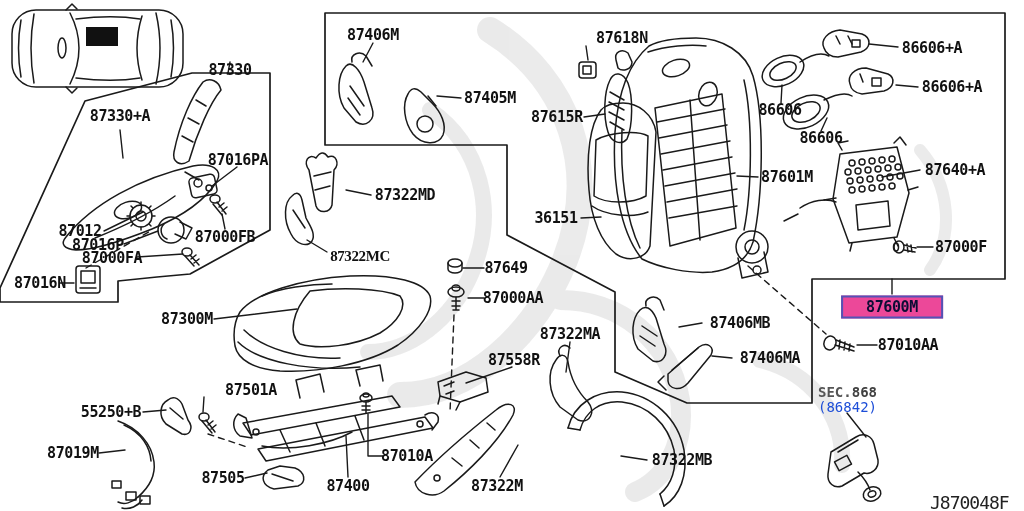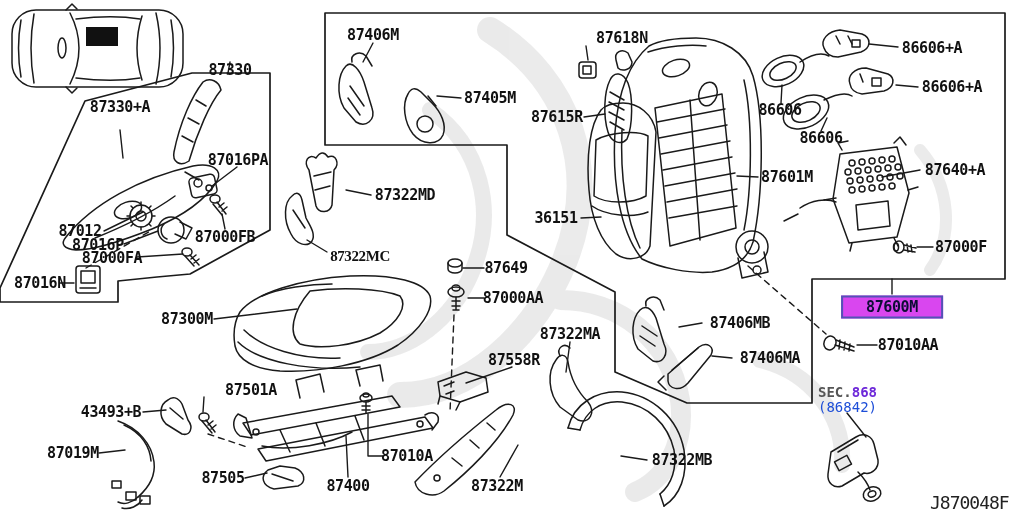--- a/index.html
+++ b/index.html
@@ -2,24 +2,24 @@
 <html><head>
 <meta charset="utf-8">
 <style>
   html,body{margin:0;padding:0;background:#fff;}
   #stage{position:relative;width:1024px;height:511px;background:#fff;overflow:hidden;
          font-family:"DejaVu Sans Mono",monospace;}
   #art{position:absolute;left:0;top:0;}
   .part-label{position:absolute;transform:translate(-50%,-50%);
     font:bold 15px "DejaVu Sans Mono",monospace;color:#111;letter-spacing:-0.4px;
     white-space:nowrap;line-height:1;z-index:5;cursor:default;}
-  .part-label.hl{background:#d946ef;border:2px solid #5353b5;padding:2px 23px;color:#0d0d35;}
+  .part-label.hl{background:#ec4899;border:2px solid #5353b5;padding:2px 23px;color:#0d0d35;}
   #sec-ref{position:absolute;left:818px;top:385px;font:bold 14px "DejaVu Sans Mono",monospace;
     color:#555;line-height:1.05;z-index:5;}
-  #sec-ref b{color:#6d28d9;}
+  #sec-ref b{color:#404040;}
   #sec-ref .sub{font-weight:normal;color:#1d4ed8;}
   #diagram-code{position:absolute;left:930px;top:492px;font:18px "DejaVu Sans Mono",monospace;
     color:#222;letter-spacing:-1px;z-index:5;}
 </style>
 </head>
 <body>
 
 <div id="stage">
 
 <svg id="art" width="1024" height="511" viewBox="0 0 1024 511" stroke="#1a1a1a" stroke-width="1.5" fill="none" stroke-linecap="round" stroke-linejoin="round">
@@ -335,30 +335,30 @@
   <g stroke-width="1.4" stroke-dasharray="6 5">
     <path d="M748,266 L826,334"></path>
     <path d="M454,315 L450,412"></path>
     <path d="M208,434 L247,447"></path>
     <path d="M86,268 L152,230"></path>
   </g>
 </svg>
 
 <div id="labels-layer">
       <div class="part-label" style="left: 230px; top: 70px;">87330</div>
-      <div class="part-label" style="left: 120px; top: 107px;">87330+A</div>
+      <div class="part-label" style="left: 120px; top: 116px;">87330+A</div>
       <div class="part-label" style="left: 238px; top: 160px;">87016PA</div>
       <div class="part-label" style="left: 80px; top: 231px;">87012</div>
       <div class="part-label" style="left: 98px; top: 245px;">87016P</div>
       <div class="part-label" style="left: 112px; top: 258px;">87000FA</div>
       <div class="part-label" style="left: 225px; top: 237px;">87000FB</div>
       <div class="part-label" style="left: 40px; top: 283px;">87016N</div>
       <div class="part-label" style="left: 187px; top: 319px;">87300M</div>
       <div class="part-label" style="left: 203px; top: 390px; margin-left: 48px;">87501A</div>
-      <div class="part-label" style="left: 111px; top: 412px;">43493+B</div>
+      <div class="part-label" style="left: 111px; top: 412px;">55250+B</div>
       <div class="part-label" style="left: 73px; top: 453px;">87019M</div>
       <div class="part-label" style="left: 223px; top: 478px; text-align: right;">87505</div>
       <div class="part-label" style="left: 348px; top: 486px;">87400</div>
       <div class="part-label" style="left: 407px; top: 456px;">87010A</div>
       <div class="part-label" style="left: 497px; top: 486px;">87322M</div>
       <div class="part-label" style="left: 514px; top: 360px;">87558R</div>
       <div class="part-label" style="left: 570px; top: 334px;">87322MA</div>
       <div class="part-label" style="left: 682px; top: 460px;">87322MB</div>
       <div class="part-label" style="left: 360px; top: 256px; font-family: Liberation Serif, serif;">87322MC</div>
       <div class="part-label" style="left: 405px; top: 195px;">87322MD</div>

